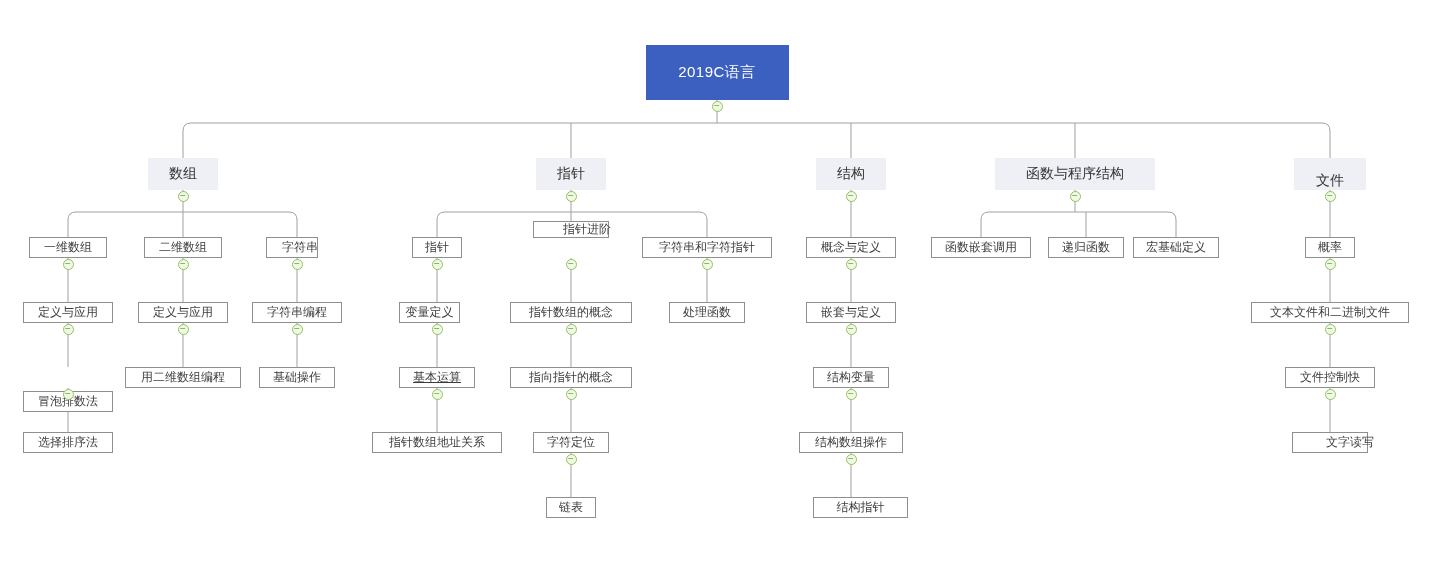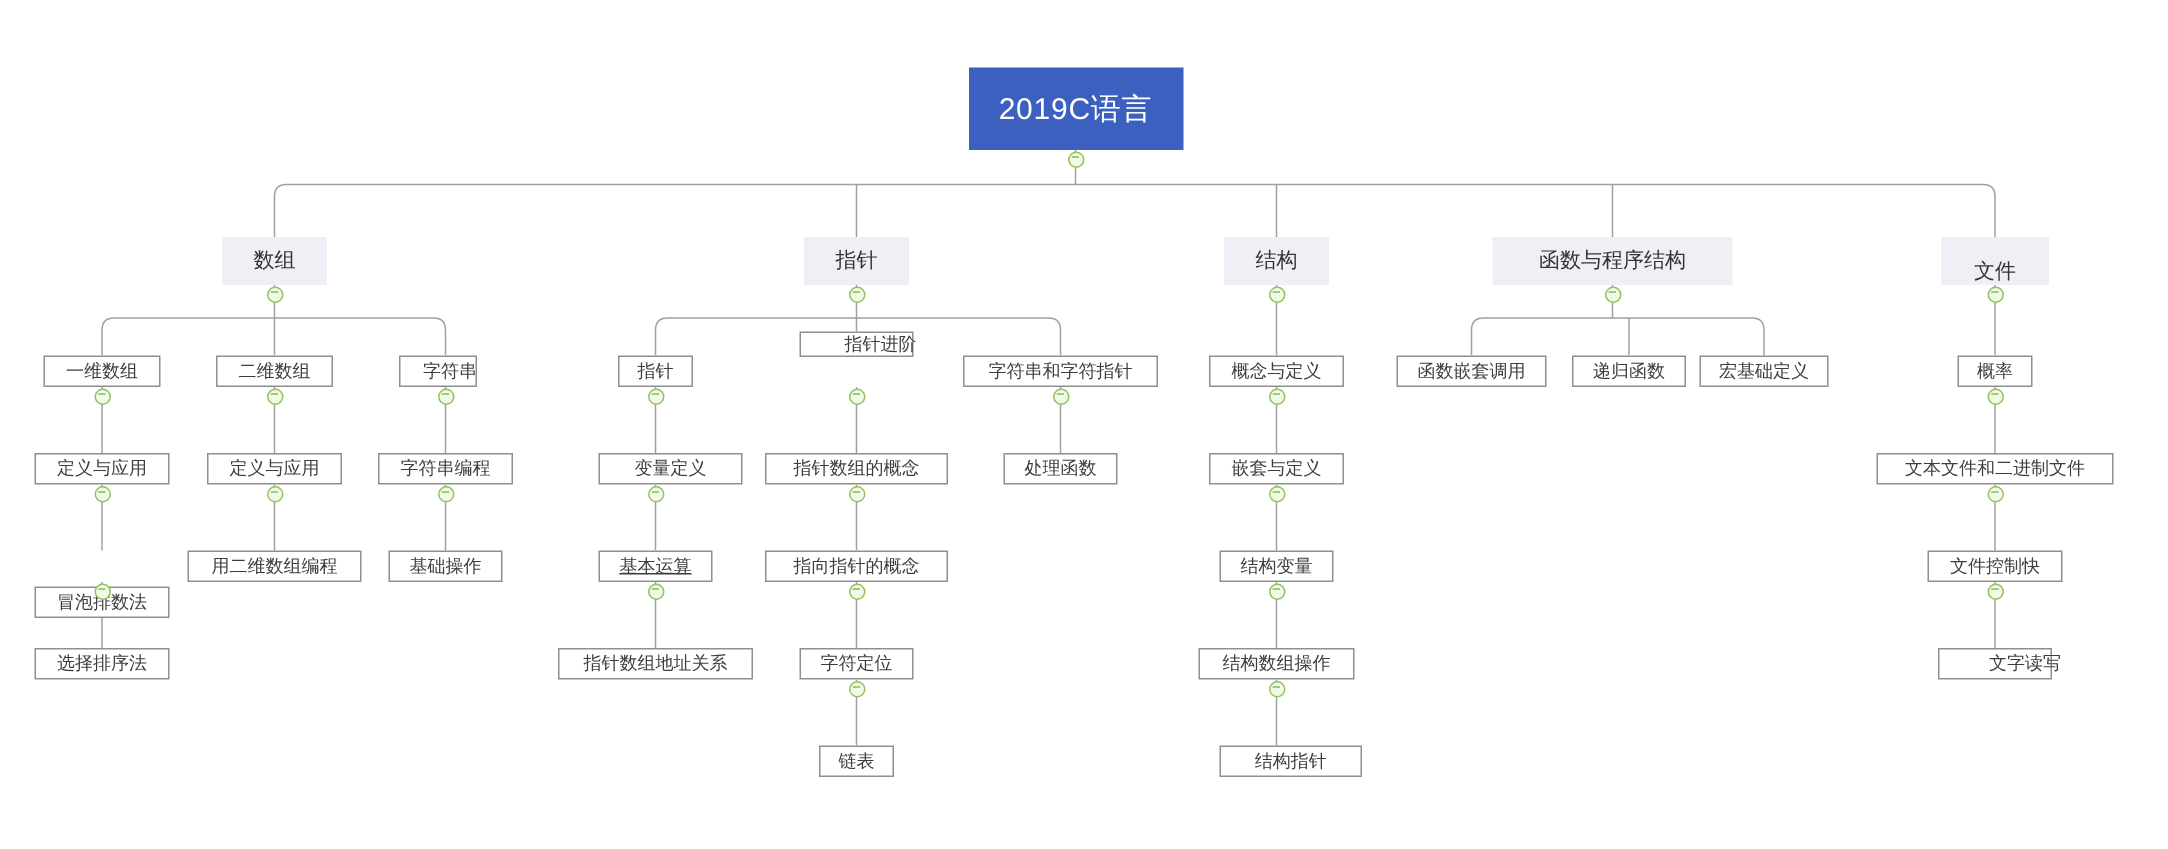--- a/index.html
+++ b/index.html
@@ -41,21 +41,21 @@
     display: flex;
     align-items: center;
     justify-content: center;
     white-space: nowrap;
     cursor: default;
     z-index: 2;
   }
   .node.root {
     background: var(--root_fill);
     color: var(--root_text);
-    font-size: 20px;
+    font-size: 15px;
     letter-spacing: 0.5px;
   }
   .node.branch {
     background: var(--branch_fill);
     color: var(--branch_text);
     font-size: 14px;
   }
   .node.leaf {
     background: var(--leaf_fill);
     border: 1px solid var(--leaf_border);
@@ -184,21 +184,21 @@
       </div>
       <div class="collapse" style="left: 62.5px; top: 324px;">−</div>
       <div class="node leaf" style="left: 138px; top: 302px; width: 90px; height: 21px;">
         <span>定义与应用</span>
       </div>
       <div class="collapse" style="left: 177.5px; top: 324px;">−</div>
       <div class="node leaf" style="left: 252px; top: 302px; width: 90px; height: 21px;">
         <span>字符串编程</span>
       </div>
       <div class="collapse" style="left: 291.5px; top: 324px;">−</div>
-      <div class="node leaf" style="left: 399px; top: 302px; width: 96px; height: 21px;">
+      <div class="node leaf" style="left: 399px; top: 302px; width: 61px; height: 21px;">
         <span>变量定义</span>
       </div>
       <div class="collapse" style="left: 431.5px; top: 324px;">−</div>
       <div class="node leaf" style="left: 510px; top: 302px; width: 122px; height: 21px;">
         <span>指针数组的概念</span>
       </div>
       <div class="collapse" style="left: 565.5px; top: 324px;">−</div>
       <div class="node leaf" style="left: 669px; top: 302px; width: 76px; height: 21px;">
         <span>处理函数</span>
       </div>

